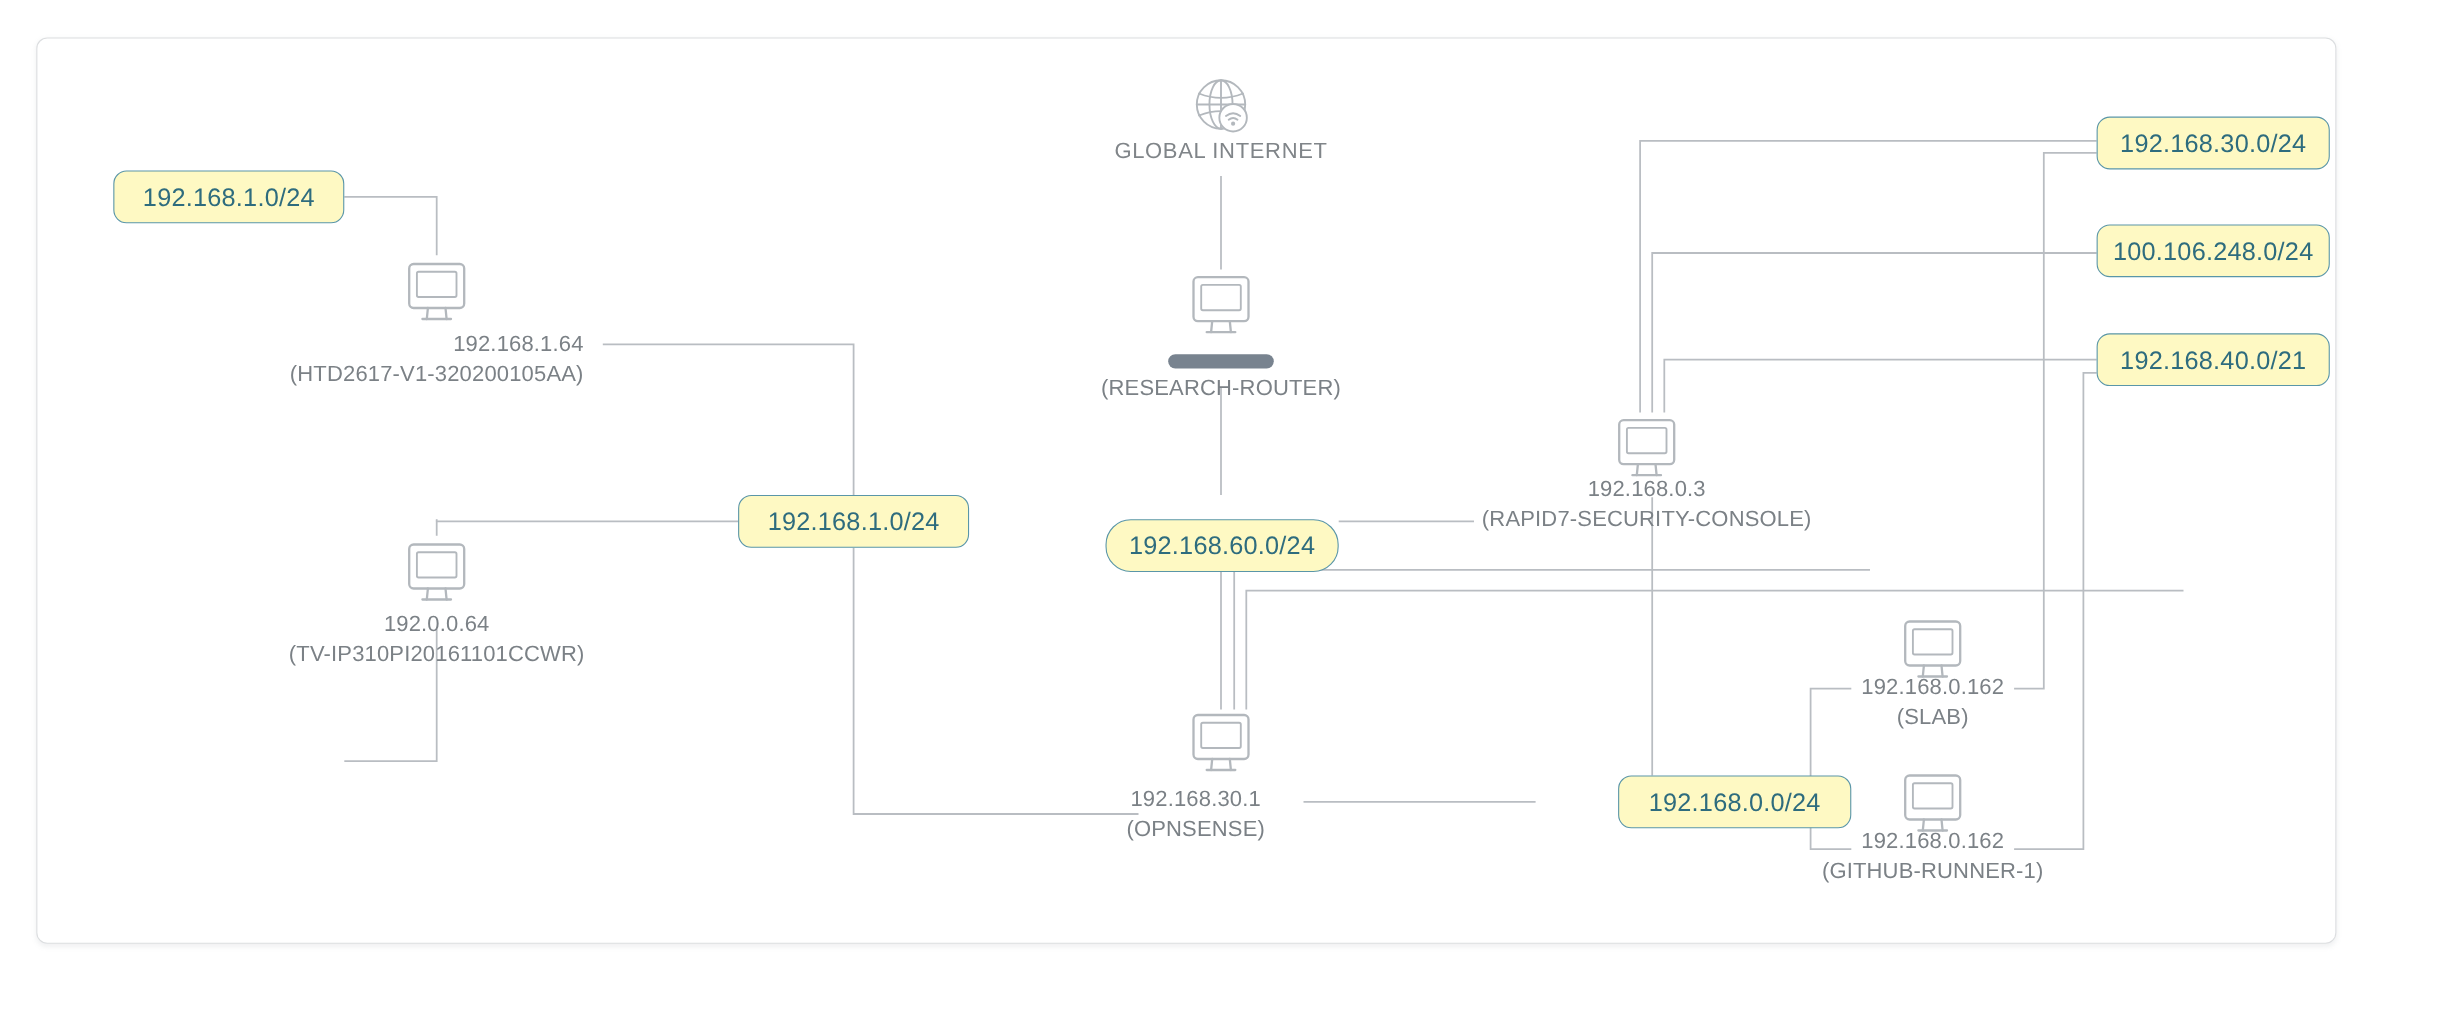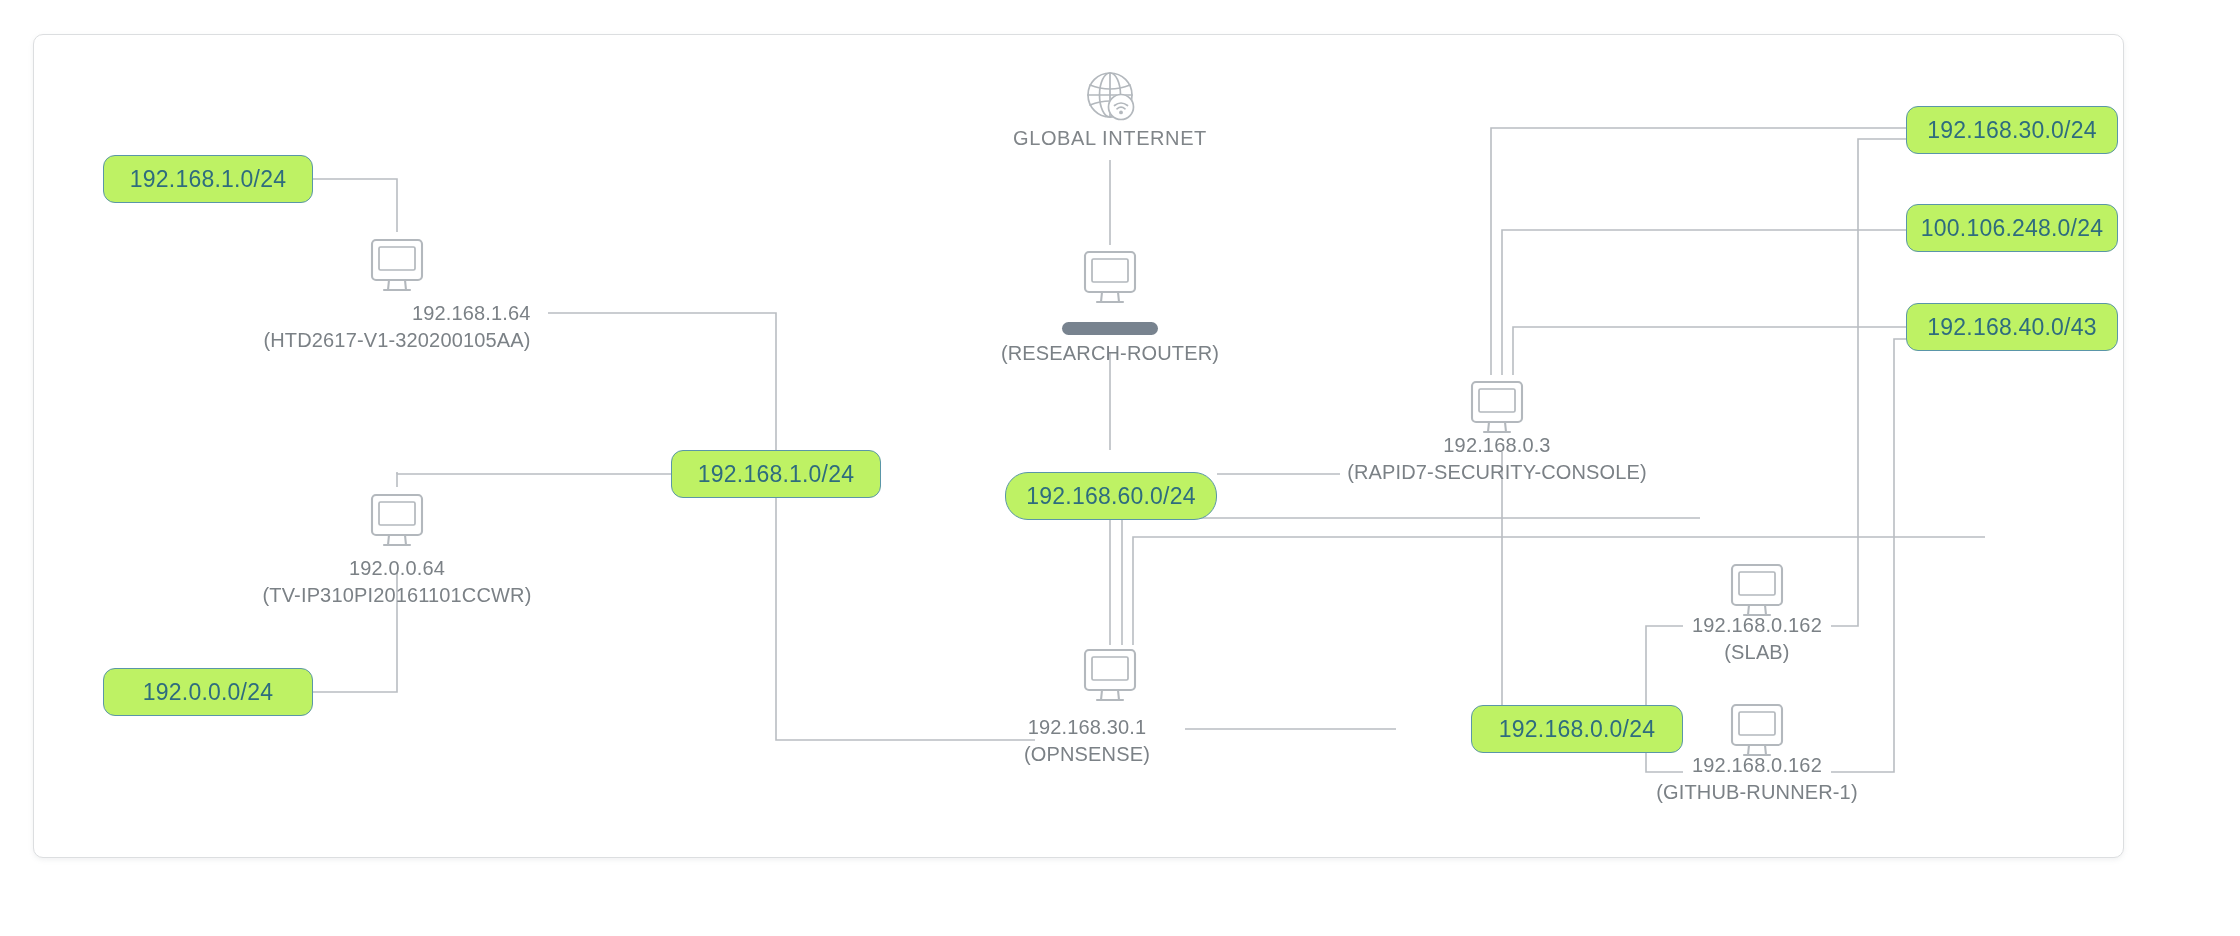--- a/index.html
+++ b/index.html
@@ -78,21 +78,21 @@
     line-height: 26px;
     letter-spacing: 0.6px;
     white-space: nowrap;
     transform: translateX(-50%);
   }
   .subnet-pill {
     position: absolute;
     display: flex;
     align-items: center;
     justify-content: center;
-    background: #bef264;
+    background: #fef9c3;
     border: 1.6px solid #5a96a8;
     border-radius: 12px;
     color: #2e6c7e;
     font-size: 23px;
     letter-spacing: 0.2px;
     font-family: "Liberation Sans", sans-serif;
     white-space: nowrap;
     box-sizing: border-box;
   }
   .redaction-bar {
@@ -212,33 +212,32 @@
       <line class="icon-stroke" x1="-13" y1="25" x2="13" y2="25"></line>
     </g>
   </svg>
 
   <div class="globe-label" style="left:1110px; top:125px;">GLOBAL INTERNET</div>
 
   <div class="redaction-bar" style="left:1062px; top:322px; width:96px; height:13px;"></div>
 
   <div class="subnet-pill" style="left:103px; top:155px; width:210px; height:48px;">192.168.1.0/24</div>
 
-  <div class="subnet-pill" style="left:103px; top:668px; width:210px; height:48px;">192.0.0.0/24</div>
 
   <div class="subnet-pill" style="left:671px; top:450px; width:210px; height:48px;">192.168.1.0/24</div>
 
   <div class="subnet-pill" style="left:1005px; top:472px; width:212px; height:48px;border-radius:23px;">192.168.60.0/24</div>
 
   <div class="subnet-pill" style="left:1471px; top:705px; width:212px; height:48px;">192.168.0.0/24</div>
 
   <div class="subnet-pill" style="left:1906px; top:106px; width:212px; height:48px;">192.168.30.0/24</div>
 
   <div class="subnet-pill" style="left:1906px; top:204px; width:212px; height:48px;">100.106.248.0/24</div>
 
-  <div class="subnet-pill" style="left:1906px; top:303px; width:212px; height:48px;">192.168.40.0/43</div>
+  <div class="subnet-pill" style="left:1906px; top:303px; width:212px; height:48px;">192.168.40.0/21</div>
 
   <div class="host-label" style="left:397px; top:300px;text-align:right;">
     <span class="lbl-ip">192.168.1.64</span>
     <span class="lbl-name">(HTD2617-V1-320200105AA)</span>
   </div>
 
   <div class="host-label" style="left:397px; top:555px;">
     <span class="lbl-ip">192.0.0.64</span>
     <span class="lbl-name">(TV-IP310PI20161101CCWR)</span>
   </div>

